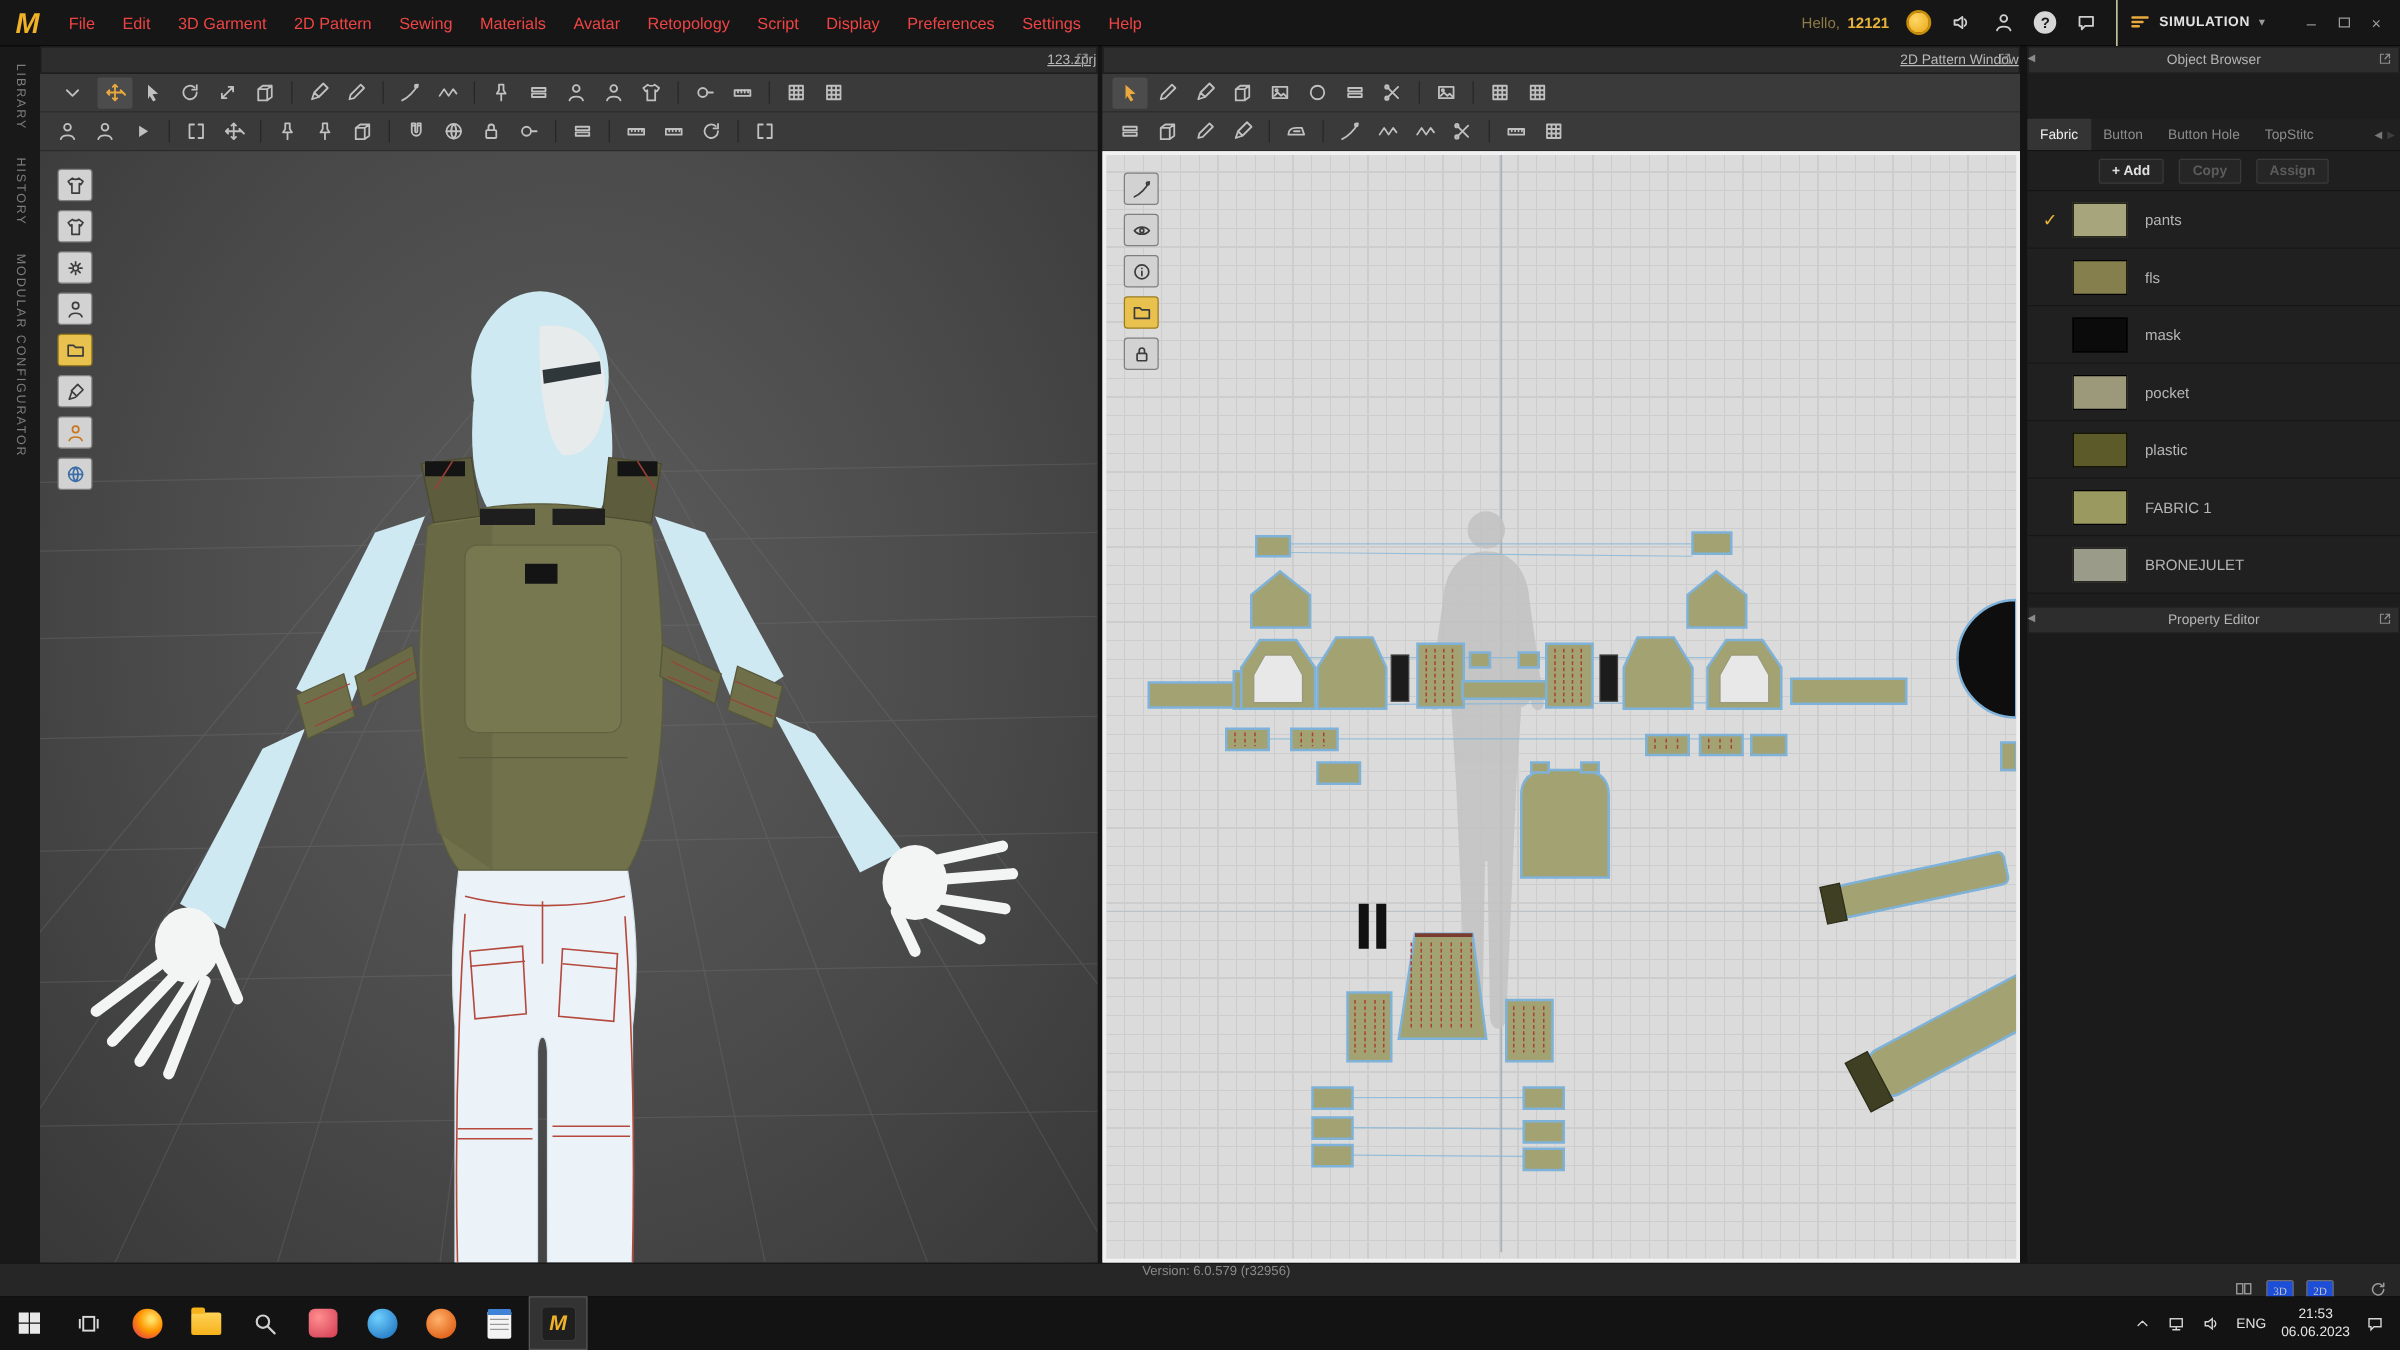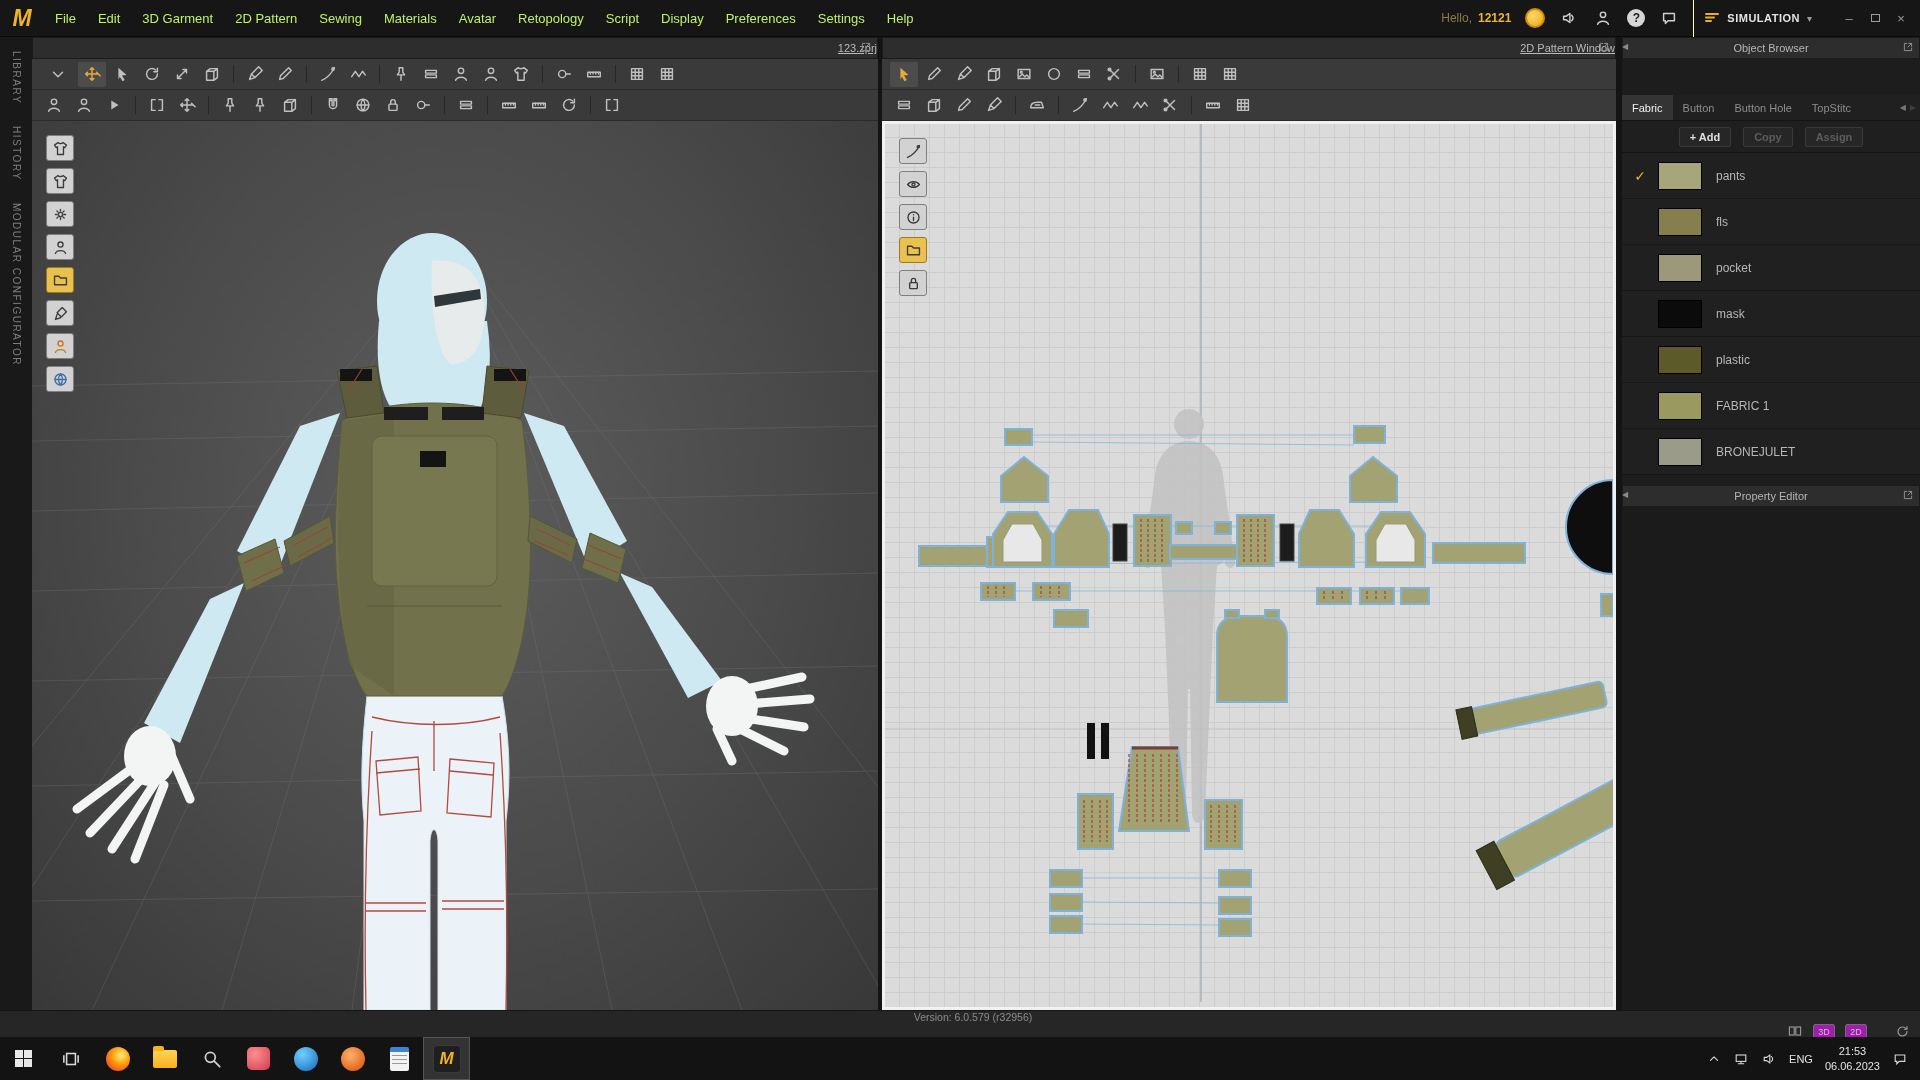--- a/index.html
+++ b/index.html
@@ -5,21 +5,21 @@
   * { margin:0; padding:0; box-sizing:border-box; }
   html,body { width:1920px; height:1080px; overflow:hidden; background:#000;
     font-family:"Liberation Sans", sans-serif; }
   #app { width:1920px; height:1080px; display:flex; flex-direction:column; }
 
   
   .menubar { height:37px; background:#161616; display:flex; align-items:center;
     border-bottom:1px solid #0a0a0a; position:relative; }
   .logo { width:44px; text-align:center; color:#f0b229; font-size:23px; font-weight:bold;
     font-style:italic; }
-  .menu-item { padding:0 11px; color:#bef264; font-size:13px; height:37px; line-height:37px; cursor:default; }
+  .menu-item { padding:0 11px; color:#ef4444; font-size:13px; height:37px; line-height:37px; cursor:default; }
   .menu-right { margin-left:auto; display:flex; align-items:center; gap:14px; padding-right:6px; }
   .greeting { color:#8d7a45; font-size:12px; }
   .username { color:#e8b339; font-size:12px; font-weight:bold; margin-left:-8px; }
   .coin { width:20px; height:20px; border-radius:50%; background:radial-gradient(circle at 35% 35%, #ffd769, #e8a713); border:2px solid #c98d0d; }
   .mi { width:20px; height:20px; color:#cfcfcf; display:flex; align-items:center; justify-content:center; }
   .help-circle { width:18px; height:18px; border-radius:50%; background:#d6d6d6; color:#1a1a1a;
     font-size:12px; font-weight:bold; display:flex; align-items:center; justify-content:center; }
   .sim-box { display:flex; align-items:center; gap:7px; padding:0 10px; height:37px; border-left:1px solid #fef9c3; }
   .sim-label { color:#e3e3e3; font-size:11px; font-weight:bold; letter-spacing:.5px; }
   .sim-caret { color:#9a9a9a; font-size:10px; }
@@ -80,21 +80,21 @@
   .swatch { width:44px; height:28px; border:1px solid #000; }
   .f-name { margin-left:14px; color:#b6b6b6; font-size:12px; }
   .rp-empty { flex:1; background:#1b1b1b; }
 
   
   .statusbar { height:27px; background:#262626; border-top:1px solid #151515; display:flex; align-items:center;
     color:#8b8b8b; font-size:10.5px; padding:0 10px;flex-direction:column; }
   .version { margin-left:26px; }
   .status-right { margin-left:auto; display:flex; align-items:center; gap:10px; color:#9a9a9a; }
   .chip { min-width:22px; height:17px; border:1px solid #6e6e6e; border-radius:2px; font-size:9px;
-    display:flex; align-items:center; justify-content:center; color:#c2c2c2; background:#a21caf; padding:0 3px; cursor:pointer; }
+    display:flex; align-items:center; justify-content:center; color:#c2c2c2; background:#1d4ed8; padding:0 3px; cursor:pointer;font-family:Liberation Serif, serif; }
 
   
   .taskbar { height:43px; background:#131313; display:flex; align-items:stretch; }
   .tb-icon { width:47px; display:flex; align-items:center; justify-content:center; cursor:pointer; }
   .tb-icon.active-app { background:#333; border:1px solid #555; }
   .win-logo { display:grid; grid-template-columns:8px 8px; grid-template-rows:8px 8px; gap:1px; }
   .win-logo span { background:#e8e8e8; }
   .ff { width:24px; height:24px; border-radius:50%; background:radial-gradient(circle at 62% 35%, #ffe066 8%, #ff9500 45%, #e3364e 90%); }
   .folder-ic { width:24px; height:18px; background:linear-gradient(#ffd257,#f6b21b); border-radius:2px; position:relative; }
   .folder-ic:before { content:""; position:absolute; top:-4px; left:0; width:11px; height:5px; background:#f6b21b; border-radius:2px 2px 0 0; }
@@ -937,27 +937,27 @@
           <span class="swatch" style="background-color: rgb(166, 165, 123);"></span>
           <span class="f-name">pants</span>
         </div>
         <div class="fabric-row">
           <span class="f-check"></span>
           <span class="swatch" style="background-color: rgb(133, 127, 78);"></span>
           <span class="f-name">fls</span>
         </div>
         <div class="fabric-row">
           <span class="f-check"></span>
-          <span class="swatch" style="background-color: rgb(156, 153, 123);"></span>
-          <span class="f-name">pocket</span>
+          <span class="swatch" style="background-color: rgb(11, 11, 11);"></span>
+          <span class="f-name">mask</span>
         </div>
         <div class="fabric-row">
           <span class="f-check"></span>
-          <span class="swatch" style="background-color: rgb(11, 11, 11);"></span>
-          <span class="f-name">mask</span>
+          <span class="swatch" style="background-color: rgb(156, 153, 123);"></span>
+          <span class="f-name">pocket</span>
         </div>
         <div class="fabric-row">
           <span class="f-check"></span>
           <span class="swatch" style="background-color: rgb(92, 90, 40);"></span>
           <span class="f-name">plastic</span>
         </div>
         <div class="fabric-row">
           <span class="f-check"></span>
           <span class="swatch" style="background-color: rgb(154, 153, 96);"></span>
           <span class="f-name">FABRIC 1</span>

